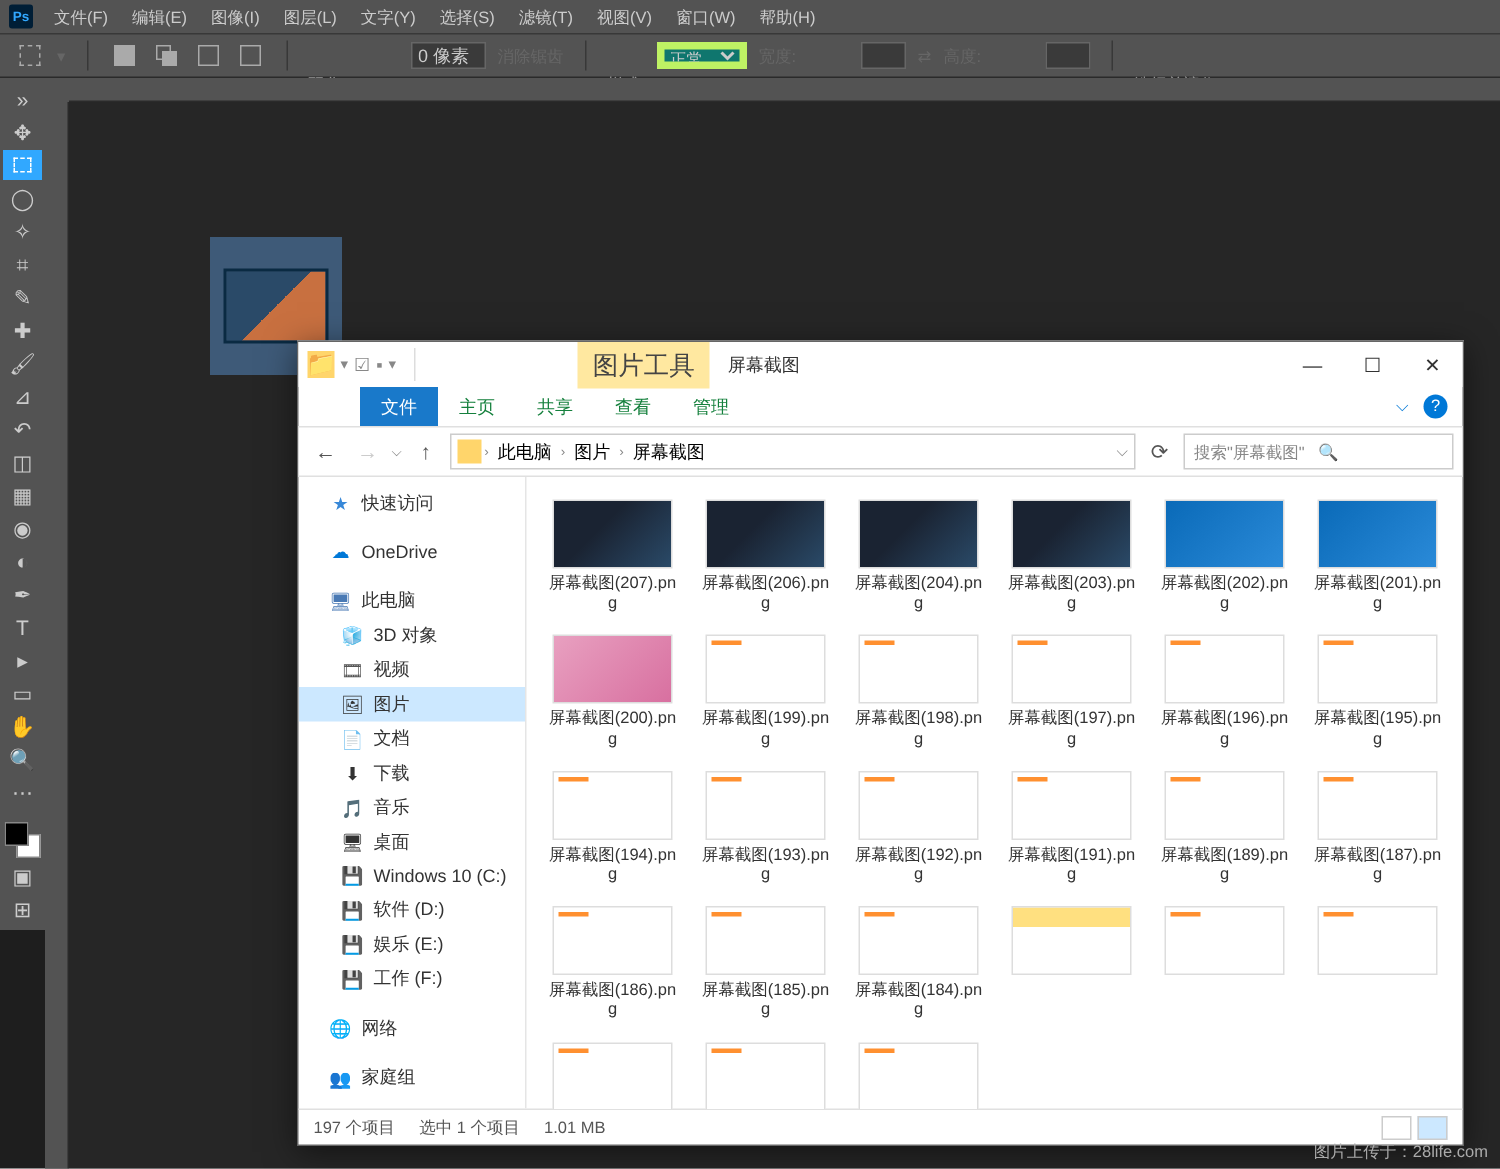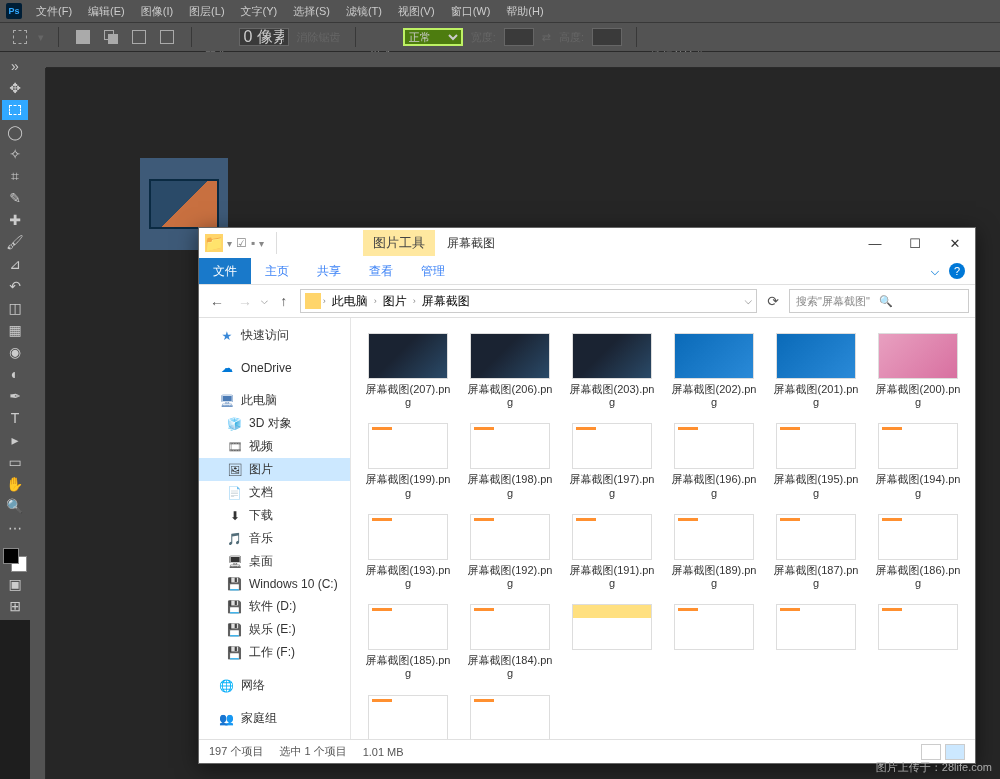--- a/index.html
+++ b/index.html
@@ -8,22 +8,22 @@
     
     .ps-menubar { height: 22px; background: #535353; display: flex; align-items: center; color: #ccc; font-size: 11px; }
     .ps-logo { width: 16px; height: 16px; background: #001e36; margin: 12px 6px; display: flex; align-items: center; justify-content: center; color: #31a8ff; font-size: 9px; font-weight: bold; border-radius: 2px; }
     .ps-menu-item { padding: 0 8px; cursor: pointer; }
     
     
     .ps-optionsbar { height: 30px; background: #535353; border-top: 1px solid #383838; border-bottom: 1px solid #2a2a2a; display: flex; align-items: center; color: #ccc; font-size: 11px; padding: 0 10px; gap: 8px; }
     .ps-opt-icon { width: 20px; height: 20px; display: flex; align-items: center; justify-content: center; }
     .ps-opt-box { width: 14px; height: 14px; border: 1px solid #aaa; }
     .ps-opt-box.filled { background: #aaa; }
-    .ps-opt-input { width: 50px; height: 18px; background: #3a3a3a; border: 1px solid #666; color: #ccc; font-size: 16px; padding: 0 4px; }
-    .ps-opt-select { width: 60px; height: 18px; background: #4d7c0f; border: 2px solid #bef264; color: #ccc; font-size: 11px; }
+    .ps-opt-input { width: 50px; height: 18px; background: #3a3a3a; border: 1px solid #666; color: #ccc; font-size: 12px; padding: 0 4px; margin-left: 35px; }
+    .ps-opt-select { width: 60px; height: 18px; background: #0f766e; border: 5px solid #bef264; color: #ccc; font-size: 11px; }
     .ps-opt-label { color: #999; margin-top: 38px; }
     .ps-opt-disabled { color: #666; }
     
     
     .ps-toolbar { position: absolute; left: 0; top: 52px; width: 30px; background: #535353; display: flex; flex-direction: column; align-items: center; padding: 4px 0; gap: 2px; }
     .ps-tool { width: 26px; height: 20px; display: flex; align-items: center; justify-content: center; color: #ccc; cursor: pointer; font-size: 14px; }
     .ps-tool.active { background: #31a8ff; color: #fff; }
     .ps-color-swatches { margin-top: 8px; position: relative; width: 24px; height: 24px; }
     .ps-fg-color { position: absolute; width: 16px; height: 16px; background: #000; border: 1px solid #888; top: 0; left: 0; }
     .ps-bg-color { position: absolute; width: 16px; height: 16px; background: #fff; border: 1px solid #888; bottom: 0; right: 0; }
@@ -36,29 +36,29 @@
     .ps-document { position: absolute; left: 110px; top: 106px; width: 88px; height: 92px; background: #3e5a78; display: flex; align-items: center; justify-content: center; }
     .ps-doc-inner { width: 70px; height: 50px; background: linear-gradient(135deg, #2a4a68 50%, #c87040 50%); border: 2px solid #0a2a42; }
     
     
     .explorer { position: absolute; left: 198px; top: 227px; width: 778px; height: 537px; background: #fff; border: 1px solid #666; display: flex; flex-direction: column; box-shadow: 0 4px 20px rgba(0,0,0,0.5); }
     
     
     .exp-titlebar { height: 30px; display: flex; align-items: center; background: #fff; }
     .exp-qat { display: flex; align-items: center; gap: 4px; padding: 0 6px; }
     .exp-qat-icon { width: 18px; height: 18px; background: #ffd56b; display: flex; align-items: center; justify-content: center; }
-    .exp-title-tab { background: #ffe8a0; padding: 4px 10px; font-size: 13px; color: #444; margin-left: 86px; }
+    .exp-title-tab { background: #ffe8a0; padding: 4px 10px; font-size: 17px; color: #444; margin-left: 108px; }
     .exp-title-text { font-size: 12px; color: #333; margin-left: 12px; }
     .exp-spacer { flex: 1; }
     .exp-winbtn { width: 40px; height: 30px; display: flex; align-items: center; justify-content: center; font-size: 13px; color: #333; cursor: pointer; }
     
     
     .exp-tabs { height: 26px; display: flex; align-items: center; font-size: 12px; }
-    .exp-tab { padding: 5px 14px; cursor: pointer; color: #3b82f6; }
-    .exp-tab.file { background: #1979ca; color: #fff; }
+    .exp-tab { padding: 5px 14px; cursor: pointer; color: #15803d; }
+    .exp-tab.file { background: #1979ca; color: #fff; margin-left: 41px; }
     .exp-tab-r { margin-left: auto; display: flex; align-items: center; gap: 10px; padding-right: 10px; }
     .exp-help-icon { width: 16px; height: 16px; border-radius: 50%; background: #0078d7; color: #fff; font-size: 11px; display: flex; align-items: center; justify-content: center; }
     
     
     .exp-addrbar { height: 34px; border-top: 1px solid #e0e0e0; border-bottom: 1px solid #e0e0e0; display: flex; align-items: center; padding: 0 6px; gap: 4px; background: #fff; }
     .exp-nav-btn { width: 24px; height: 24px; display: flex; align-items: center; justify-content: center; color: #555; cursor: pointer; font-size: 14px; }
     .exp-nav-btn.disabled { color: #ccc; }
     .exp-addrbox { flex: 1; height: 24px; border: 1px solid #ccc; display: flex; align-items: center; padding: 0 4px; font-size: 12px; gap: 2px; }
     .exp-icon-sm { width: 16px; height: 16px; background: #ffd56b; }
     .exp-crumb { padding: 0 4px; cursor: pointer; }
@@ -336,20 +336,24 @@
           <div class="exp-file">
             <div class="exp-thumb dark"></div>
             <div class="exp-fname">屏幕截图(207).png</div>
           </div>
           <div class="exp-file">
             <div class="exp-thumb dark"></div>
             <div class="exp-fname">屏幕截图(206).png</div>
           </div>
           <div class="exp-file">
             <div class="exp-thumb dark"></div>
+            <div class="exp-fname">屏幕截图(204).png</div>
+          </div>
+          <div class="exp-file">
+            <div class="exp-thumb dark"></div>
             <div class="exp-fname">屏幕截图(203).png</div>
           </div>
           <div class="exp-file">
             <div class="exp-thumb blue"></div>
             <div class="exp-fname">屏幕截图(202).png</div>
           </div>
           <div class="exp-file">
             <div class="exp-thumb blue"></div>
             <div class="exp-fname">屏幕截图(201).png</div>
           </div>

